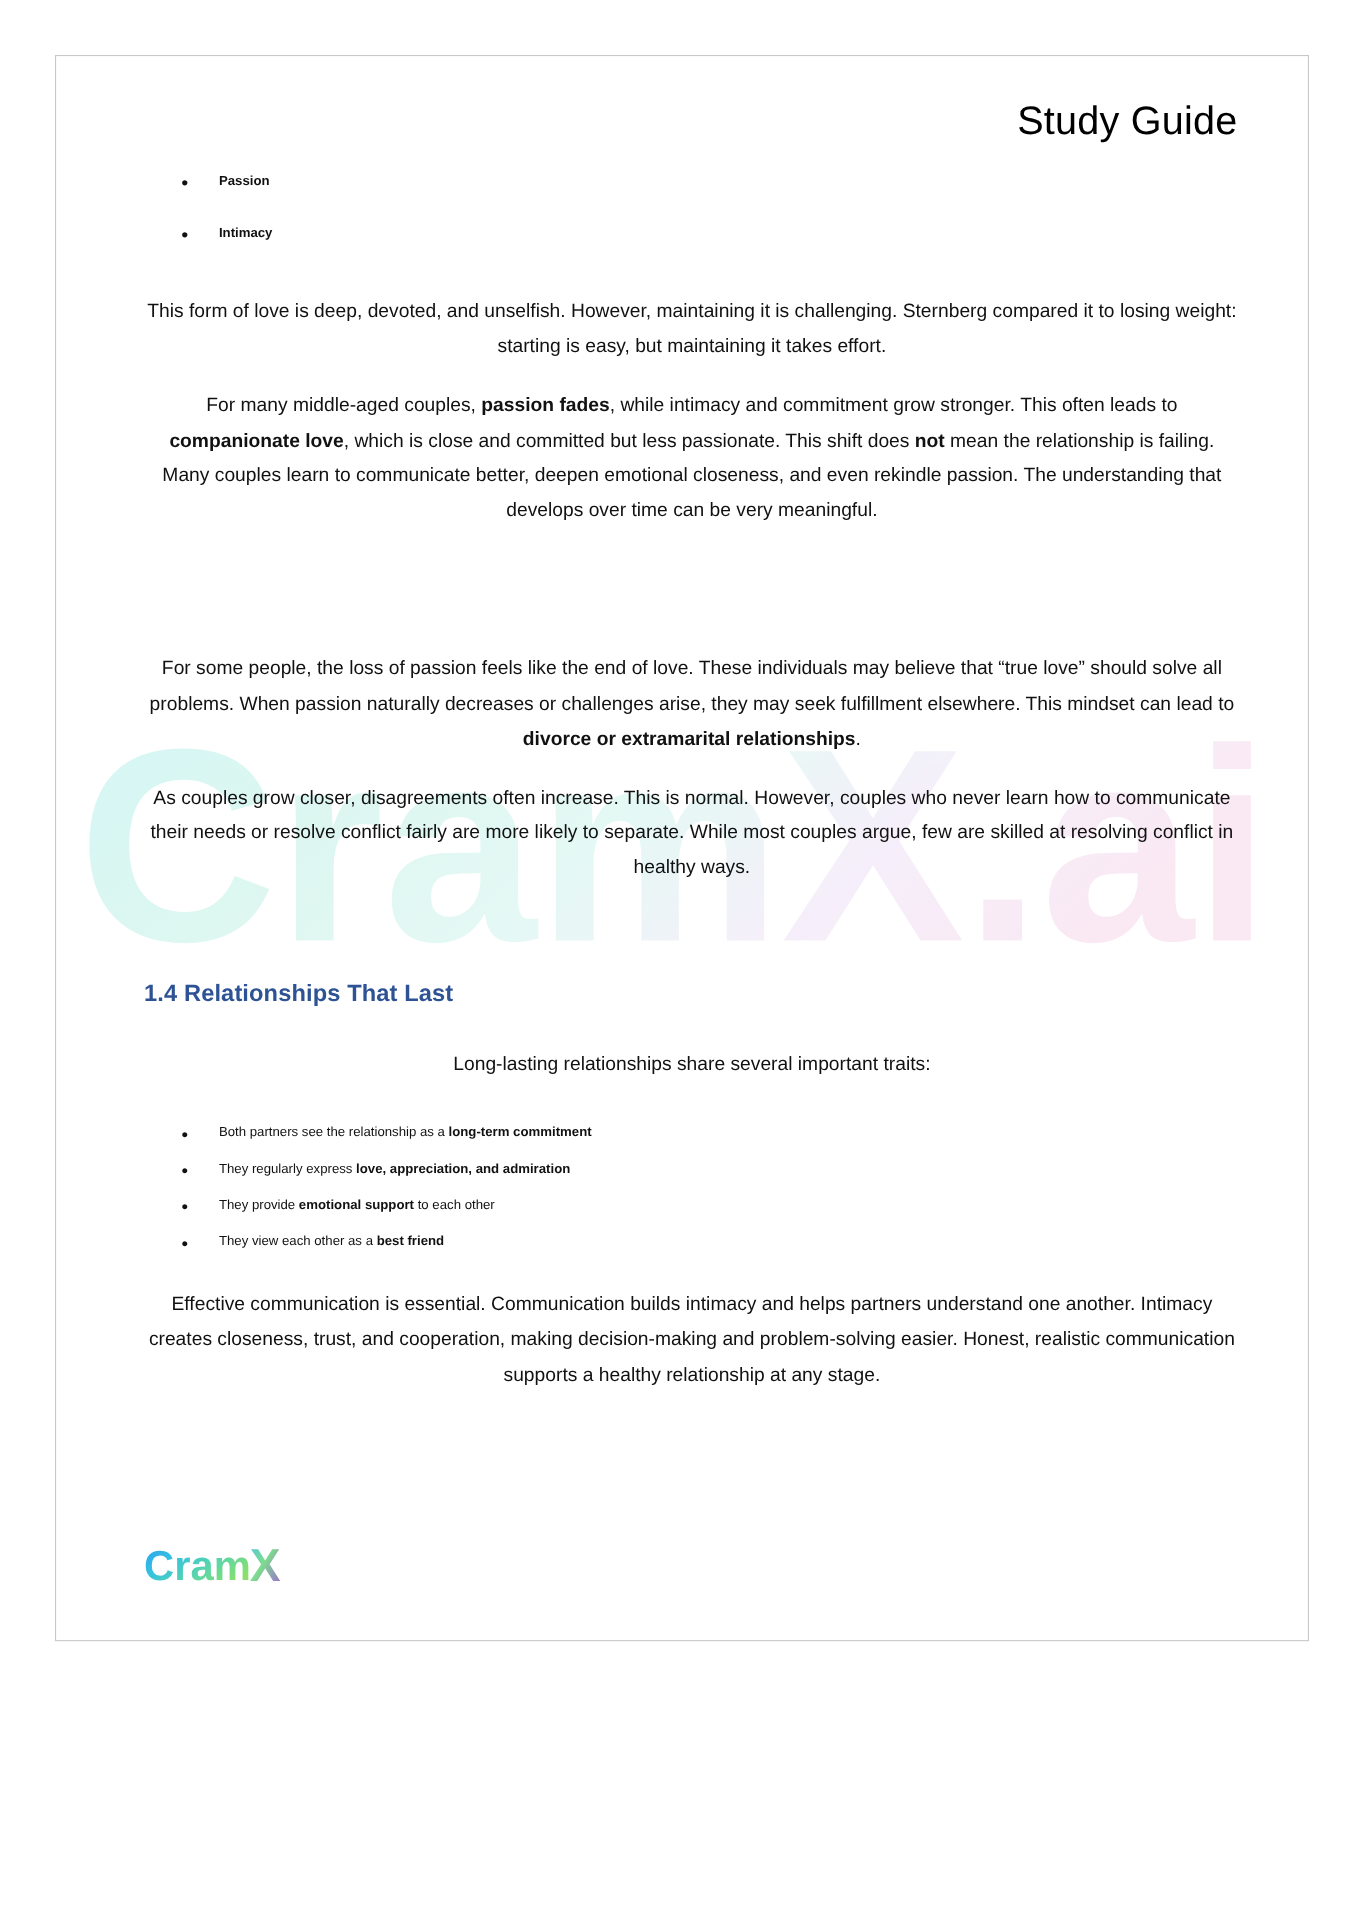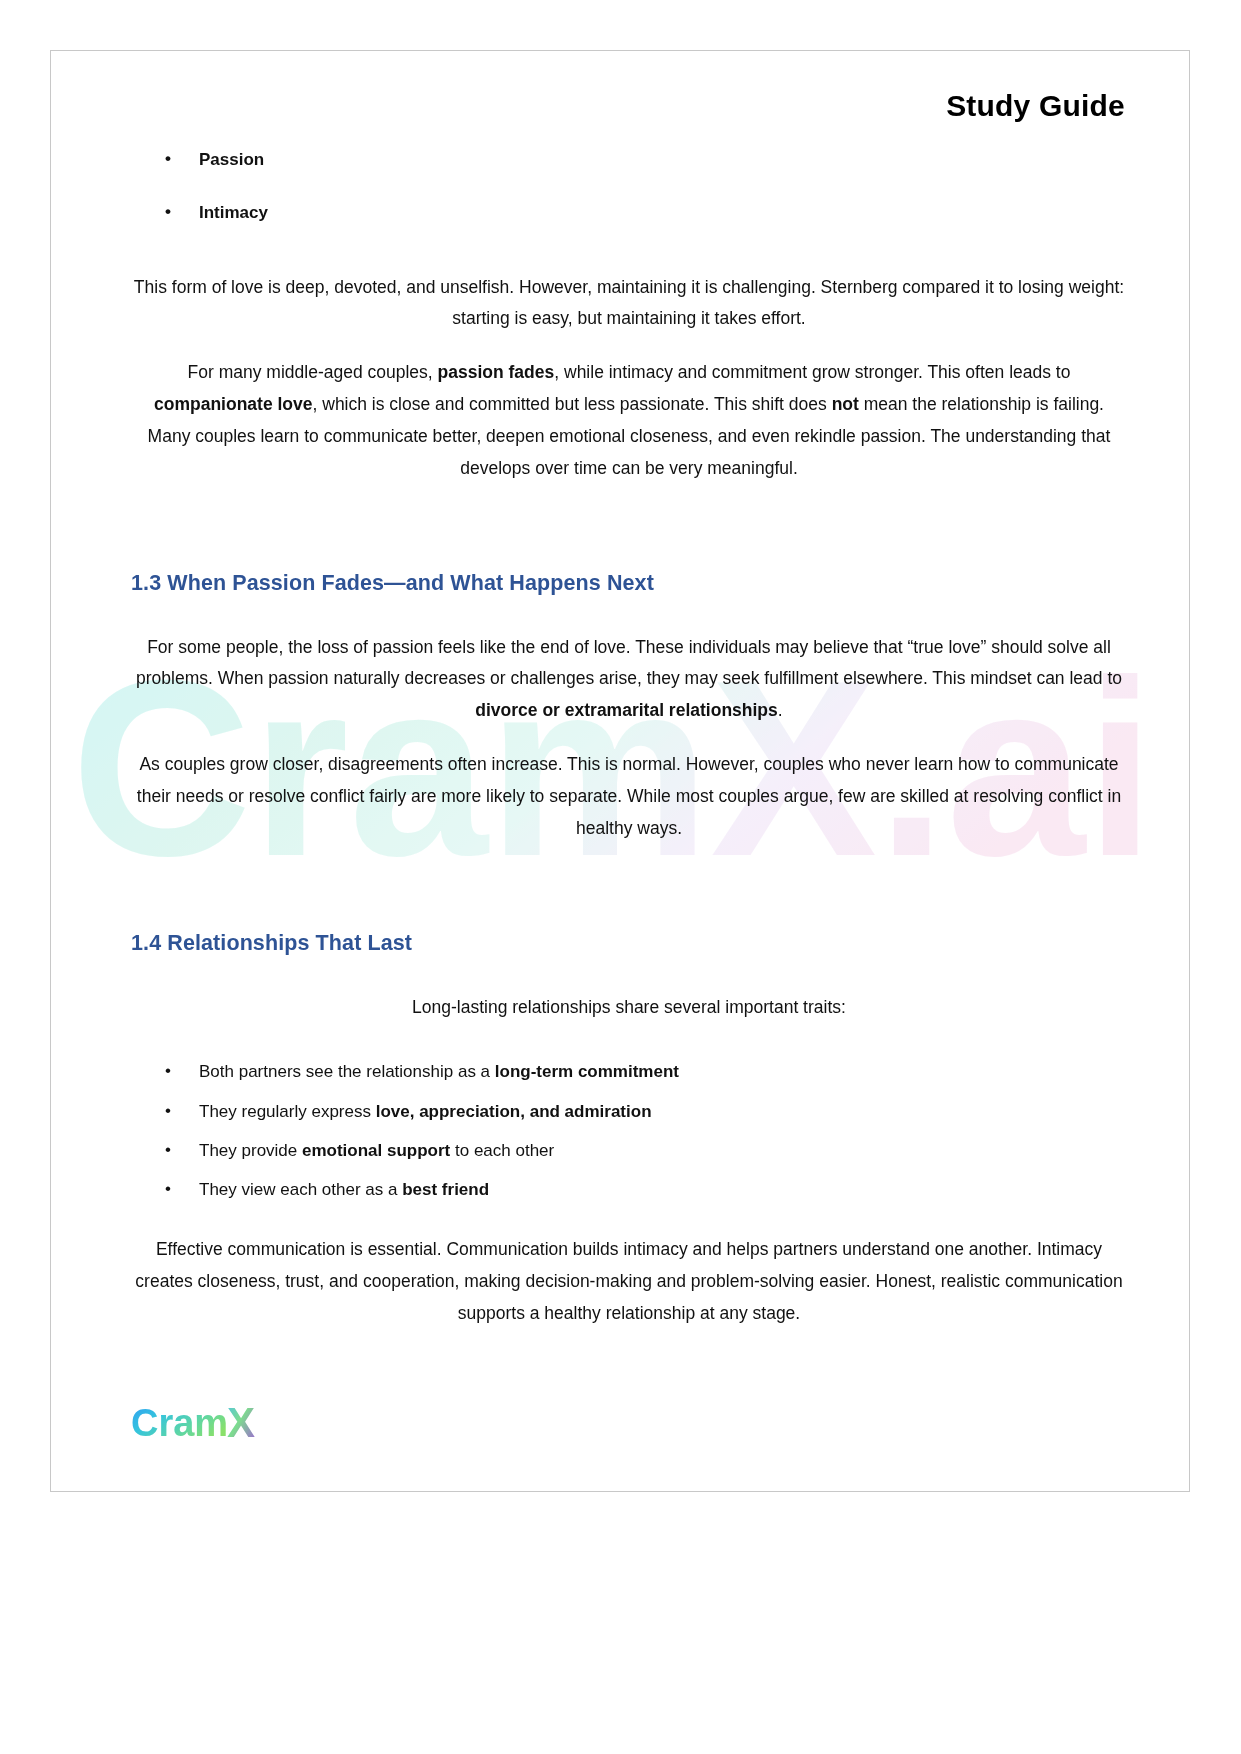--- a/index.html
+++ b/index.html
@@ -41,39 +41,39 @@
 
   
   .content {
     position: relative;
     z-index: 2;
     padding: 38px 62px 0 80px;
   }
 
   .doc-title {
     text-align: right;
-    font-size: 30px;
-    font-weight: bold;
+    font-size: 36px;
+    font-weight: normal;
     color: #000000;
     letter-spacing: 0.2px;
     margin: 0 0 26px 0;
     padding-right: 2px;
   }
 
   
   ul.bul {
     list-style: none;
     margin: 0;
     padding: 0;
   }
   ul.bul li {
     position: relative;
     padding-left: 68px;
     margin: 0 0 32px 0;
-    font-size: 17px;
+    font-size: 12px;
     line-height: 1.25;
     color: #111111;
   }
   ul.bul li::before {
     content: "\2022";
     position: absolute;
     left: 34px;
     top: -1px;
     font-size: 17px;
     color: #111111;
@@ -142,21 +142,20 @@
     </ul>
 
     <div class="gap-xs"></div>
 
     <p class="para">This form of love is deep, devoted, and unselfish. However, maintaining it is challenging. Sternberg compared it to losing weight: starting is easy, but maintaining it takes effort.</p>
 
     <p class="para"><span>For many middle-aged couples, </span><b>passion fades</b><span>, while intimacy and commitment grow stronger. This often leads to </span><b>companionate love</b><span>, which is close and committed but less passionate. This shift does </span><b>not</b><span> mean the relationship is failing. Many couples learn to communicate better, deepen emotional closeness, and even rekindle passion. The understanding that develops over time can be very meaningful.</span></p>
 
     <div class="gap-lg"></div>
 
-    <h2 class="sec">1.3 When Passion Fades—and What Happens Next</h2>
 
     <div class="gap-sm"></div>
 
     <p class="para"><span>For some people, the loss of passion feels like the end of love. These individuals may believe that “true love” should solve all problems. When passion naturally decreases or challenges arise, they may seek fulfillment elsewhere. This mindset can lead to </span><b>divorce or extramarital relationships</b><span>.</span></p>
 
     <p class="para">As couples grow closer, disagreements often increase. This is normal. However, couples who never learn how to communicate their needs or resolve conflict fairly are more likely to separate. While most couples argue, few are skilled at resolving conflict in healthy ways.</p>
 
     <div class="gap-lg"></div>
 
     <h2 class="sec">1.4 Relationships That Last</h2>

